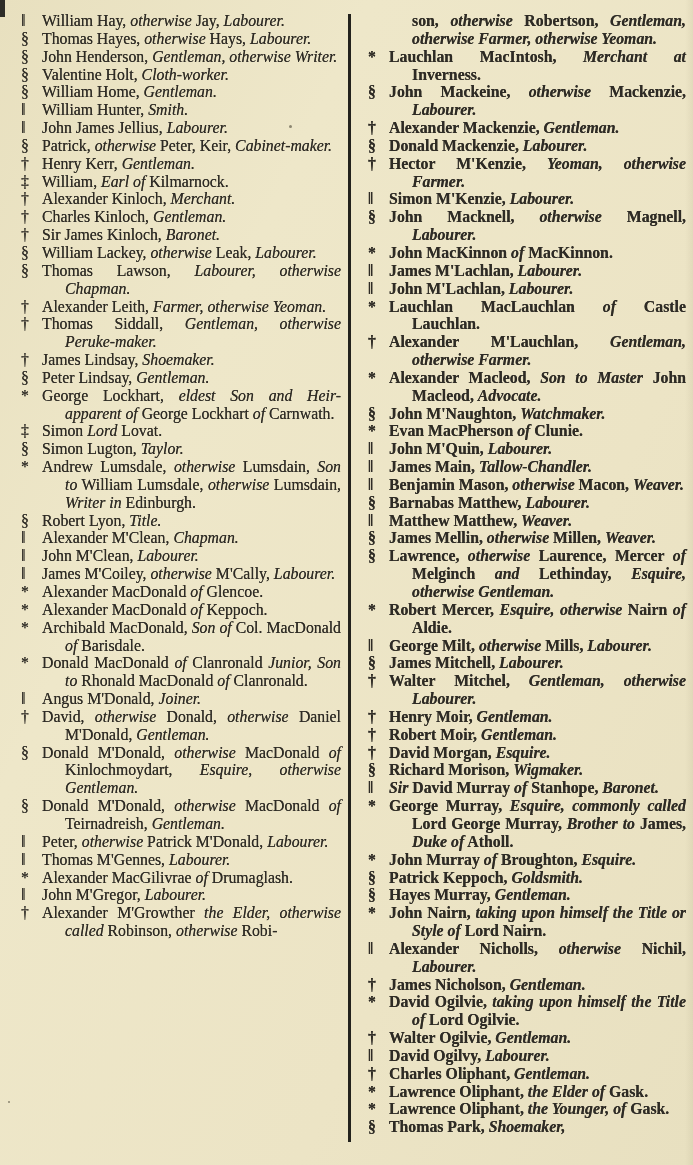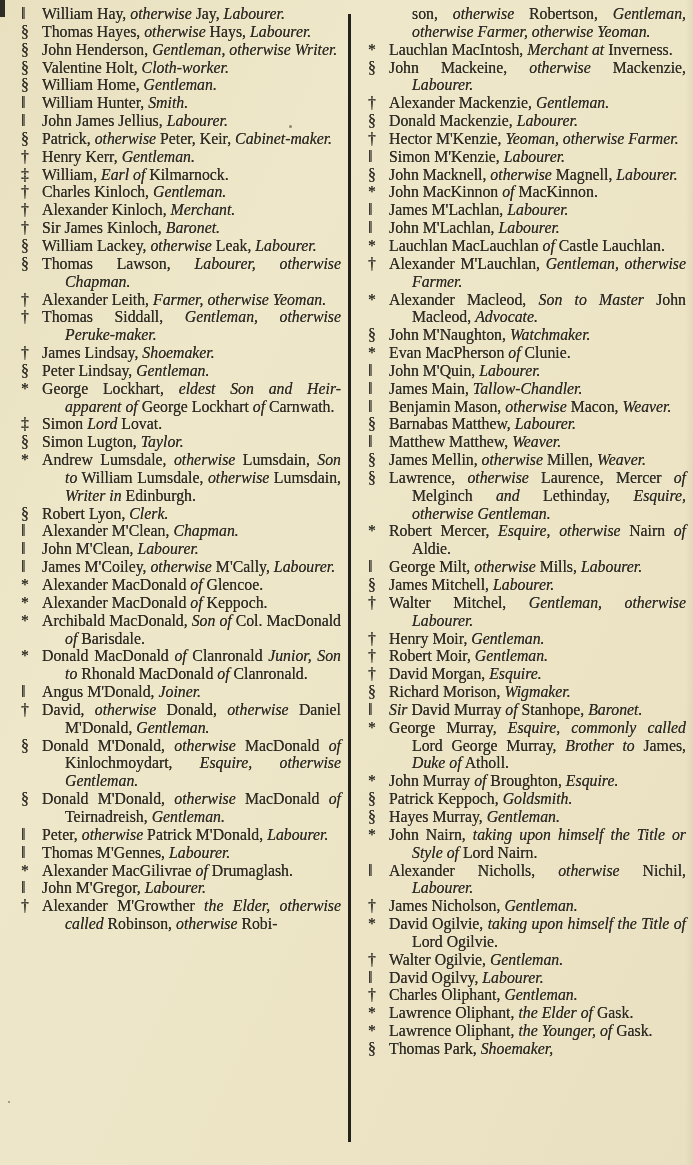--- a/index.html
+++ b/index.html
@@ -13,27 +13,27 @@
     position:absolute;right:0;top:0;width:8px;height:100%;
     background:linear-gradient(90deg,rgba(0,0,0,0),rgba(90,80,50,0.07));
   }
   .corner-mark{
     position:absolute;left:0;top:0;width:5px;height:17px;background:#2d2c27;
   }
   .speck{position:absolute;width:3px;height:3px;border-radius:50%;background:rgba(60,55,40,.55);}
   .speck.s1{left:289px;top:125px;}
   .speck.s2{left:8px;top:1101px;width:2px;height:2px;}
   .col{
-    position:absolute;top:5px;
+    position:absolute;top:12px;
     font-size:15.8px;line-height:17.85px;
     text-align:justify;
     text-shadow:0 0 0.4px rgba(46,43,37,.85);
   }
   #col-left{left:10px;width:331px;}
-  #col-right{left:357px;width:329px;}
+  #col-right{left:357px;width:329px;font-weight:bold;}
   .col-divider{
     position:absolute;left:348px;top:14px;width:2.5px;height:1128px;
     background:#23221d;
   }
   .entry{margin:0;padding-left:55px;text-indent:-44px;}
   .entry.cont{text-indent:0;}
   .sym{display:inline-block;width:21px;text-indent:0;}
   .txt i{font-style:italic;}
 </style>
 </head>
@@ -48,34 +48,34 @@
     <div class="entry"><span class="sym">‖</span><span class="txt"><span>William Hay, </span><i>otherwise</i><span> Jay, </span><i>Labourer.</i></span></div>
     <div class="entry"><span class="sym">§</span><span class="txt"><span>Thomas Hayes, </span><i>otherwise</i><span> Hays, </span><i>Labourer.</i></span></div>
     <div class="entry"><span class="sym">§</span><span class="txt"><span>John Henderson, </span><i>Gentleman, otherwise Writer.</i></span></div>
     <div class="entry"><span class="sym">§</span><span class="txt"><span>Valentine Holt, </span><i>Cloth-worker.</i></span></div>
     <div class="entry"><span class="sym">§</span><span class="txt"><span>William Home, </span><i>Gentleman.</i></span></div>
     <div class="entry"><span class="sym">‖</span><span class="txt"><span>William Hunter, </span><i>Smith.</i></span></div>
     <div class="entry"><span class="sym">‖</span><span class="txt"><span>John James Jellius, </span><i>Labourer.</i></span></div>
     <div class="entry"><span class="sym">§</span><span class="txt"><span>Patrick, </span><i>otherwise</i><span> Peter, Keir, </span><i>Cabinet-maker.</i></span></div>
     <div class="entry"><span class="sym">†</span><span class="txt"><span>Henry Kerr, </span><i>Gentleman.</i></span></div>
     <div class="entry"><span class="sym">‡</span><span class="txt"><span>William, </span><i>Earl of</i><span> Kilmarnock.</span></span></div>
+    <div class="entry"><span class="sym">†</span><span class="txt"><span>Alexander Kinloch, </span><i>Merchant.</i></span></div>
     <div class="entry"><span class="sym">†</span><span class="txt"><span>Charles Kinloch, </span><i>Gentleman.</i></span></div>
-    <div class="entry"><span class="sym">†</span><span class="txt"><span>Alexander Kinloch, </span><i>Merchant.</i></span></div>
     <div class="entry"><span class="sym">†</span><span class="txt"><span>Sir James Kinloch, </span><i>Baronet.</i></span></div>
     <div class="entry"><span class="sym">§</span><span class="txt"><span>William Lackey, </span><i>otherwise</i><span> Leak, </span><i>Labourer.</i></span></div>
     <div class="entry"><span class="sym">§</span><span class="txt"><span>Thomas Lawson, </span><i>Labourer, otherwise Chapman.</i></span></div>
     <div class="entry"><span class="sym">†</span><span class="txt"><span>Alexander Leith, </span><i>Farmer, otherwise Yeoman.</i></span></div>
     <div class="entry"><span class="sym">†</span><span class="txt"><span>Thomas Siddall, </span><i>Gentleman, otherwise Peruke-maker.</i></span></div>
     <div class="entry"><span class="sym">†</span><span class="txt"><span>James Lindsay, </span><i>Shoemaker.</i></span></div>
     <div class="entry"><span class="sym">§</span><span class="txt"><span>Peter Lindsay, </span><i>Gentleman.</i></span></div>
     <div class="entry"><span class="sym">*</span><span class="txt"><span>George Lockhart, </span><i>eldest Son and Heir-apparent of</i><span> George Lockhart </span><i>of</i><span> Carnwath.</span></span></div>
     <div class="entry"><span class="sym">‡</span><span class="txt"><span>Simon </span><i>Lord</i><span> Lovat.</span></span></div>
     <div class="entry"><span class="sym">§</span><span class="txt"><span>Simon Lugton, </span><i>Taylor.</i></span></div>
     <div class="entry"><span class="sym">*</span><span class="txt"><span>Andrew Lumsdale, </span><i>otherwise</i><span> Lumsdain, </span><i>Son to</i><span> William Lumsdale, </span><i>otherwise</i><span> Lumsdain, </span><i>Writer in</i><span> Edinburgh.</span></span></div>
-    <div class="entry"><span class="sym">§</span><span class="txt"><span>Robert Lyon, </span><i>Clerk.</i></span></div>
+    <div class="entry"><span class="sym">§</span><span class="txt"><span>Robert Lyon, </span><i>Title.</i></span></div>
     <div class="entry"><span class="sym">‖</span><span class="txt"><span>Alexander M'Clean, </span><i>Chapman.</i></span></div>
     <div class="entry"><span class="sym">‖</span><span class="txt"><span>John M'Clean, </span><i>Labourer.</i></span></div>
     <div class="entry"><span class="sym">‖</span><span class="txt"><span>James M'Coiley, </span><i>otherwise</i><span> M'Cally, </span><i>Labourer.</i></span></div>
     <div class="entry"><span class="sym">*</span><span class="txt"><span>Alexander MacDonald </span><i>of</i><span> Glencoe.</span></span></div>
     <div class="entry"><span class="sym">*</span><span class="txt"><span>Alexander MacDonald </span><i>of</i><span> Keppoch.</span></span></div>
     <div class="entry"><span class="sym">*</span><span class="txt"><span>Archibald MacDonald, </span><i>Son of</i><span> Col. MacDonald </span><i>of</i><span> Barisdale.</span></span></div>
     <div class="entry"><span class="sym">*</span><span class="txt"><span>Donald MacDonald </span><i>of</i><span> Clanronald </span><i>Junior, Son to</i><span> Rhonald MacDonald </span><i>of</i><span> Clanronald.</span></span></div>
     <div class="entry"><span class="sym">‖</span><span class="txt"><span>Angus M'Donald, </span><i>Joiner.</i></span></div>
     <div class="entry"><span class="sym">†</span><span class="txt"><span>David, </span><i>otherwise</i><span> Donald, </span><i>otherwise</i><span> Daniel M'Donald, </span><i>Gentleman.</i></span></div>
     <div class="entry"><span class="sym">§</span><span class="txt"><span>Donald M'Donald, </span><i>otherwise</i><span> MacDonald </span><i>of</i><span> Kinlochmoydart, </span><i>Esquire, otherwise Gentleman.</i></span></div>

